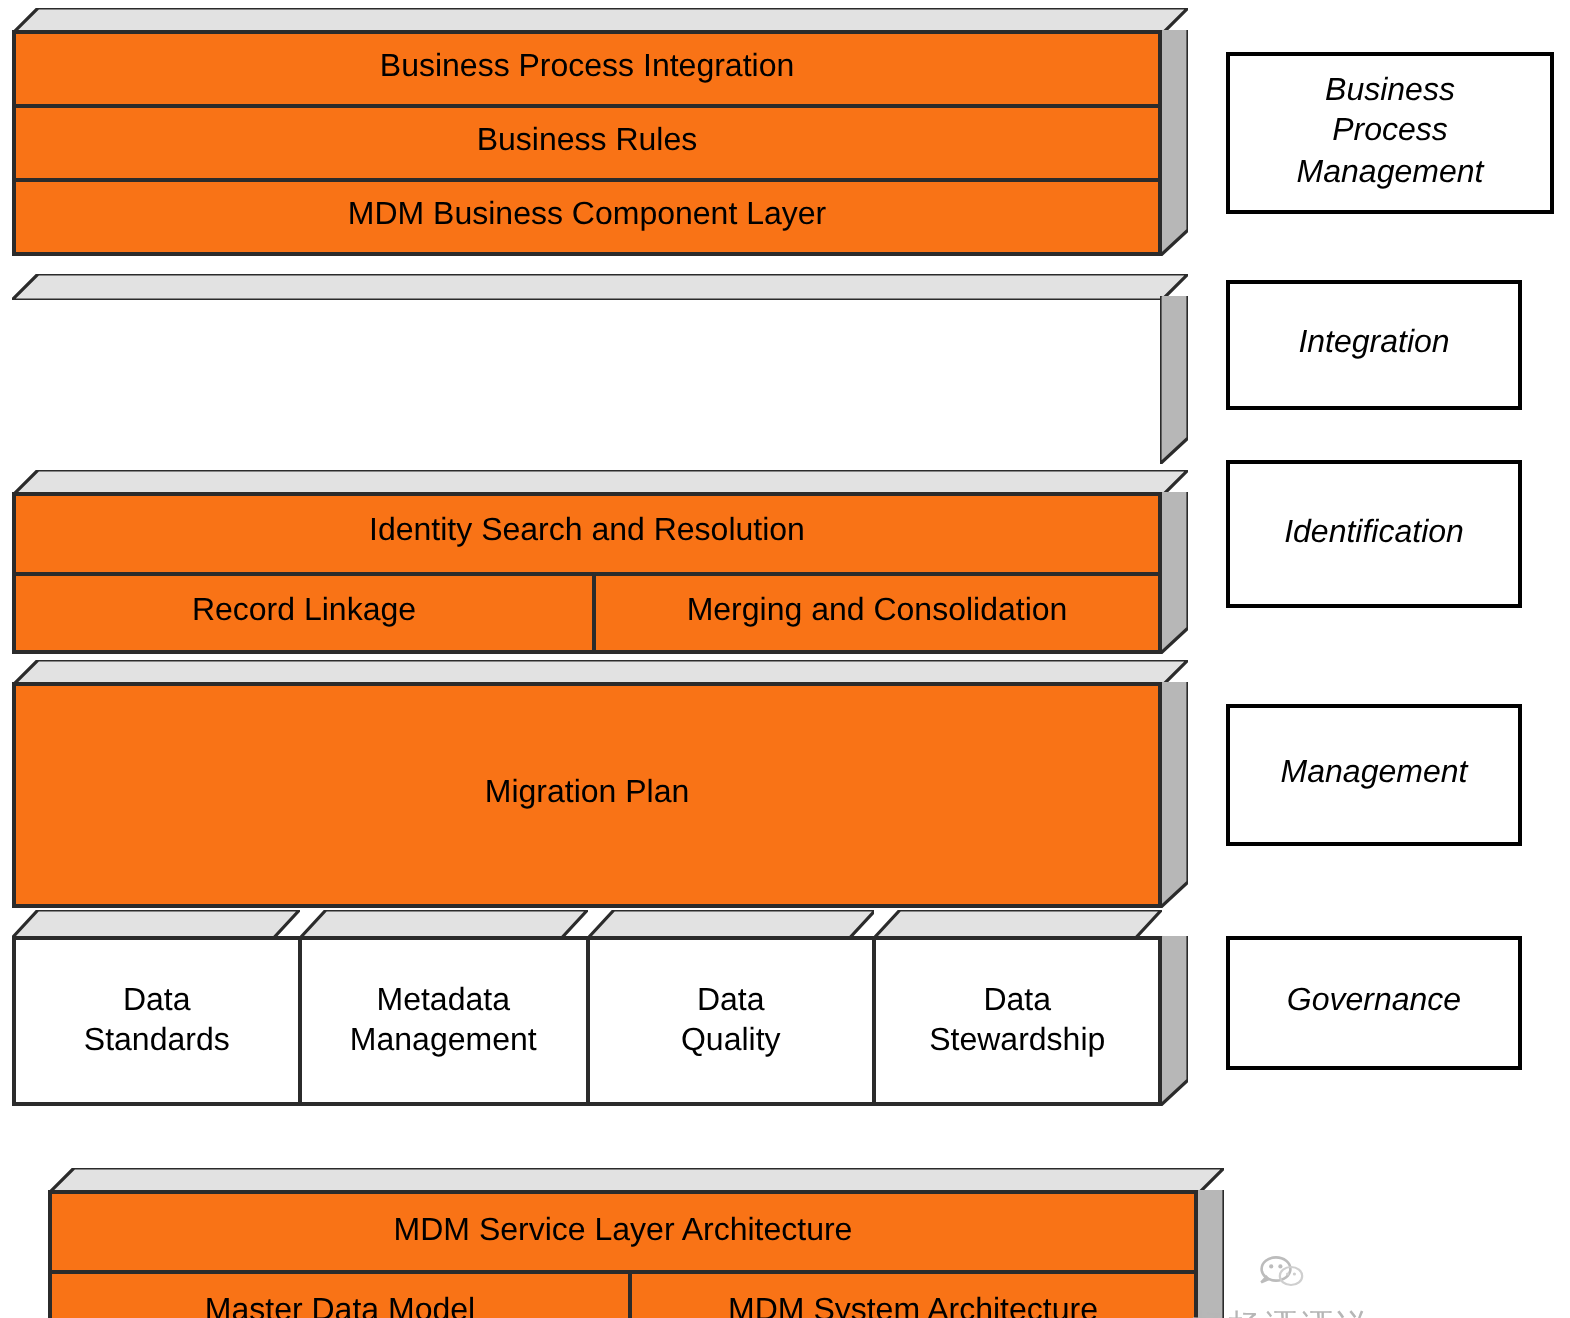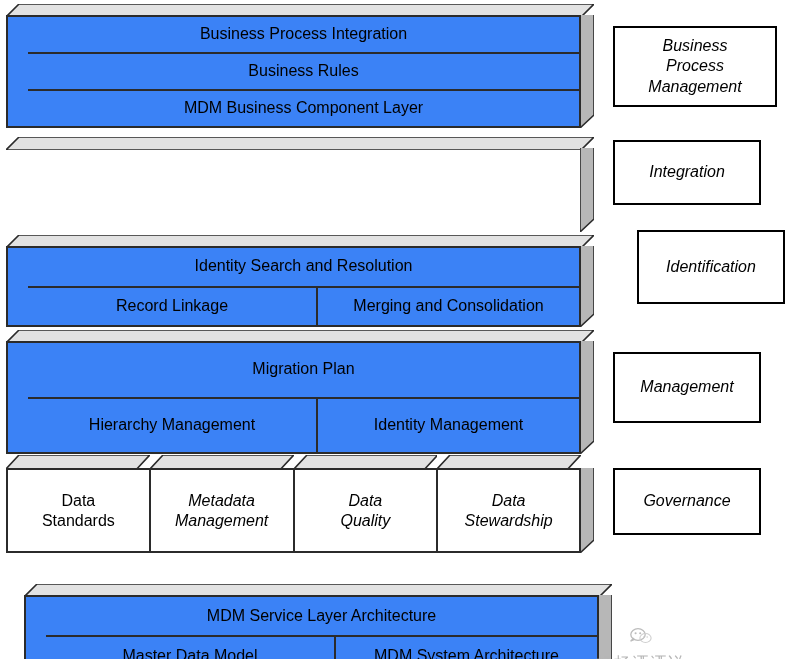--- a/index.html
+++ b/index.html
@@ -25,26 +25,25 @@
     position: absolute;
     box-sizing: border-box;
   }
   
   .front {
     position: absolute;
     left: 0;
     top: 11px;
     right: 13px;
     bottom: 0;
-    background: #3b82f6;
+    background: #f97316;
     border: 2px solid #2b2b2b;
     box-sizing: border-box;
     display: flex;
     flex-direction: column;
-    padding-left: 20px;
   }
   
   .topface {
     position: absolute;
     left: 0;
     top: 0;
     right: 0;
     height: 13px;
     pointer-events: none;
   }
@@ -118,21 +117,21 @@
     border-right-width: 1px;
     background: #fff;
     display: flex;
     align-items: center;
     justify-content: center;
     box-sizing: border-box;
     text-align: center;
     line-height: 1.2;
   }
   .gcol:last-child .gfront { border-right-width: 2px; }
-  .gcol:not(:first-child) .gfront { border-left-width: 1px; font-style: italic; }
+  .gcol:not(:first-child) .gfront { border-left-width: 1px; }
 
   
   .label-box {
     position: absolute;
     box-sizing: border-box;
     border: 2px solid #000000;
     background: #ffffff;
     display: flex;
     align-items: center;
     justify-content: center;
@@ -231,28 +230,20 @@
     <svg class="topface" viewBox="0 0 588 13" preserveAspectRatio="none">
       <polygon points="13,0 588,0 575,13 0,13" fill="#e2e2e2" stroke="#2b2b2b" stroke-width="1.6"></polygon>
     </svg>
     <svg class="sideface" viewBox="0 0 14 113" preserveAspectRatio="none" style="top:11px;height:113px;">
       <polygon points="0,0 14,-13 14,100 0,113" fill="#b7b7b7" stroke="#2b2b2b" stroke-width="1.6"></polygon>
     </svg>
     <div class="front">
       <div class="row">
         <div class="cell">
           <span class="cell-text">Migration Plan</span>
-        </div>
-      </div>
-      <div class="row">
-        <div class="cell" style="flex:0 0 290px;">
-          <span class="cell-text">Hierarchy Management</span>
-        </div>
-        <div class="cell">
-          <span class="cell-text">Identity Management</span>
         </div>
       </div>
     </div>
   </div>
 
   <div class="block" style="left:6px; top:457px; width:588px; height:96px;border-radius:25px;">
     <svg class="sideface" viewBox="0 0 14 85" preserveAspectRatio="none" style="top:11px;height:85px;">
       <polygon points="0,0 14,-13 14,72 0,85" fill="#b7b7b7" stroke="#2b2b2b" stroke-width="1.6"></polygon>
     </svg>
     <div class="cols">
@@ -322,21 +313,21 @@
   <div class="label-box" style="left:613px; top:26px; width:164px; height:81px;">
     <span class="label-text">Business
 Process
 Management</span>
   </div>
 
   <div class="label-box" style="left:613px; top:140px; width:148px; height:65px;">
     <span class="label-text">Integration</span>
   </div>
 
-  <div class="label-box" style="left:613px; top:230px; width:148px; height:74px;margin-left:24px;">
+  <div class="label-box" style="left:613px; top:230px; width:148px; height:74px;">
     <span class="label-text">Identification</span>
   </div>
 
   <div class="label-box" style="left:613px; top:352px; width:148px; height:71px;">
     <span class="label-text">Management</span>
   </div>
 
   <div class="label-box" style="left:613px; top:468px; width:148px; height:67px;">
     <span class="label-text">Governance</span>
   </div>

